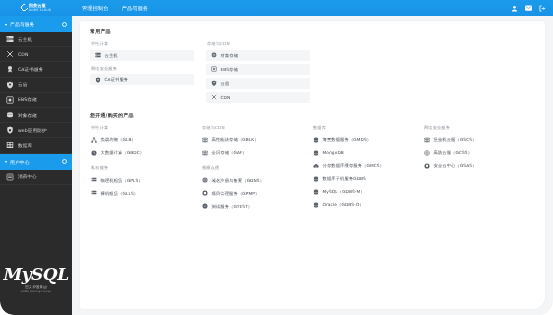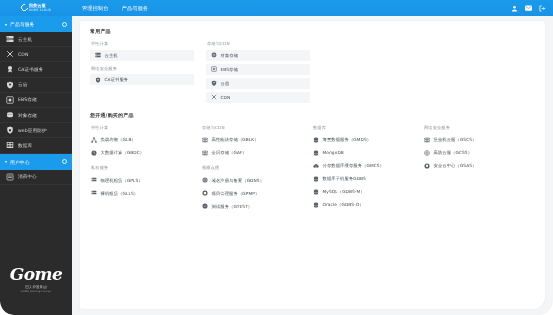--- a/index.html
+++ b/index.html
@@ -247,21 +247,21 @@
           <svg width="8" height="8" viewBox="0 0 16 16" fill="none" stroke="currentColor" stroke-width="1.4">
               <rect x="2" y="2" width="12" height="12" rx="1.5"></rect>
               <path d="M5 6h6M5 9h6" stroke-linecap="round"></path>
             </svg>
         </span>
         <span class="slb">消费中心</span>
       </div>
     </div>
 
     <div class="brand">
-      <div class="bg">Gome</div>
+      <div class="bg">MySQL</div>
       <div class="bs">国美控股集团</div>
       <div class="bt">GOME Holdings Group</div>
     </div>
   </div>
 
   <div class="main">
     <div class="panel">
 
       <div class="sec-title">常用产品</div>
 

